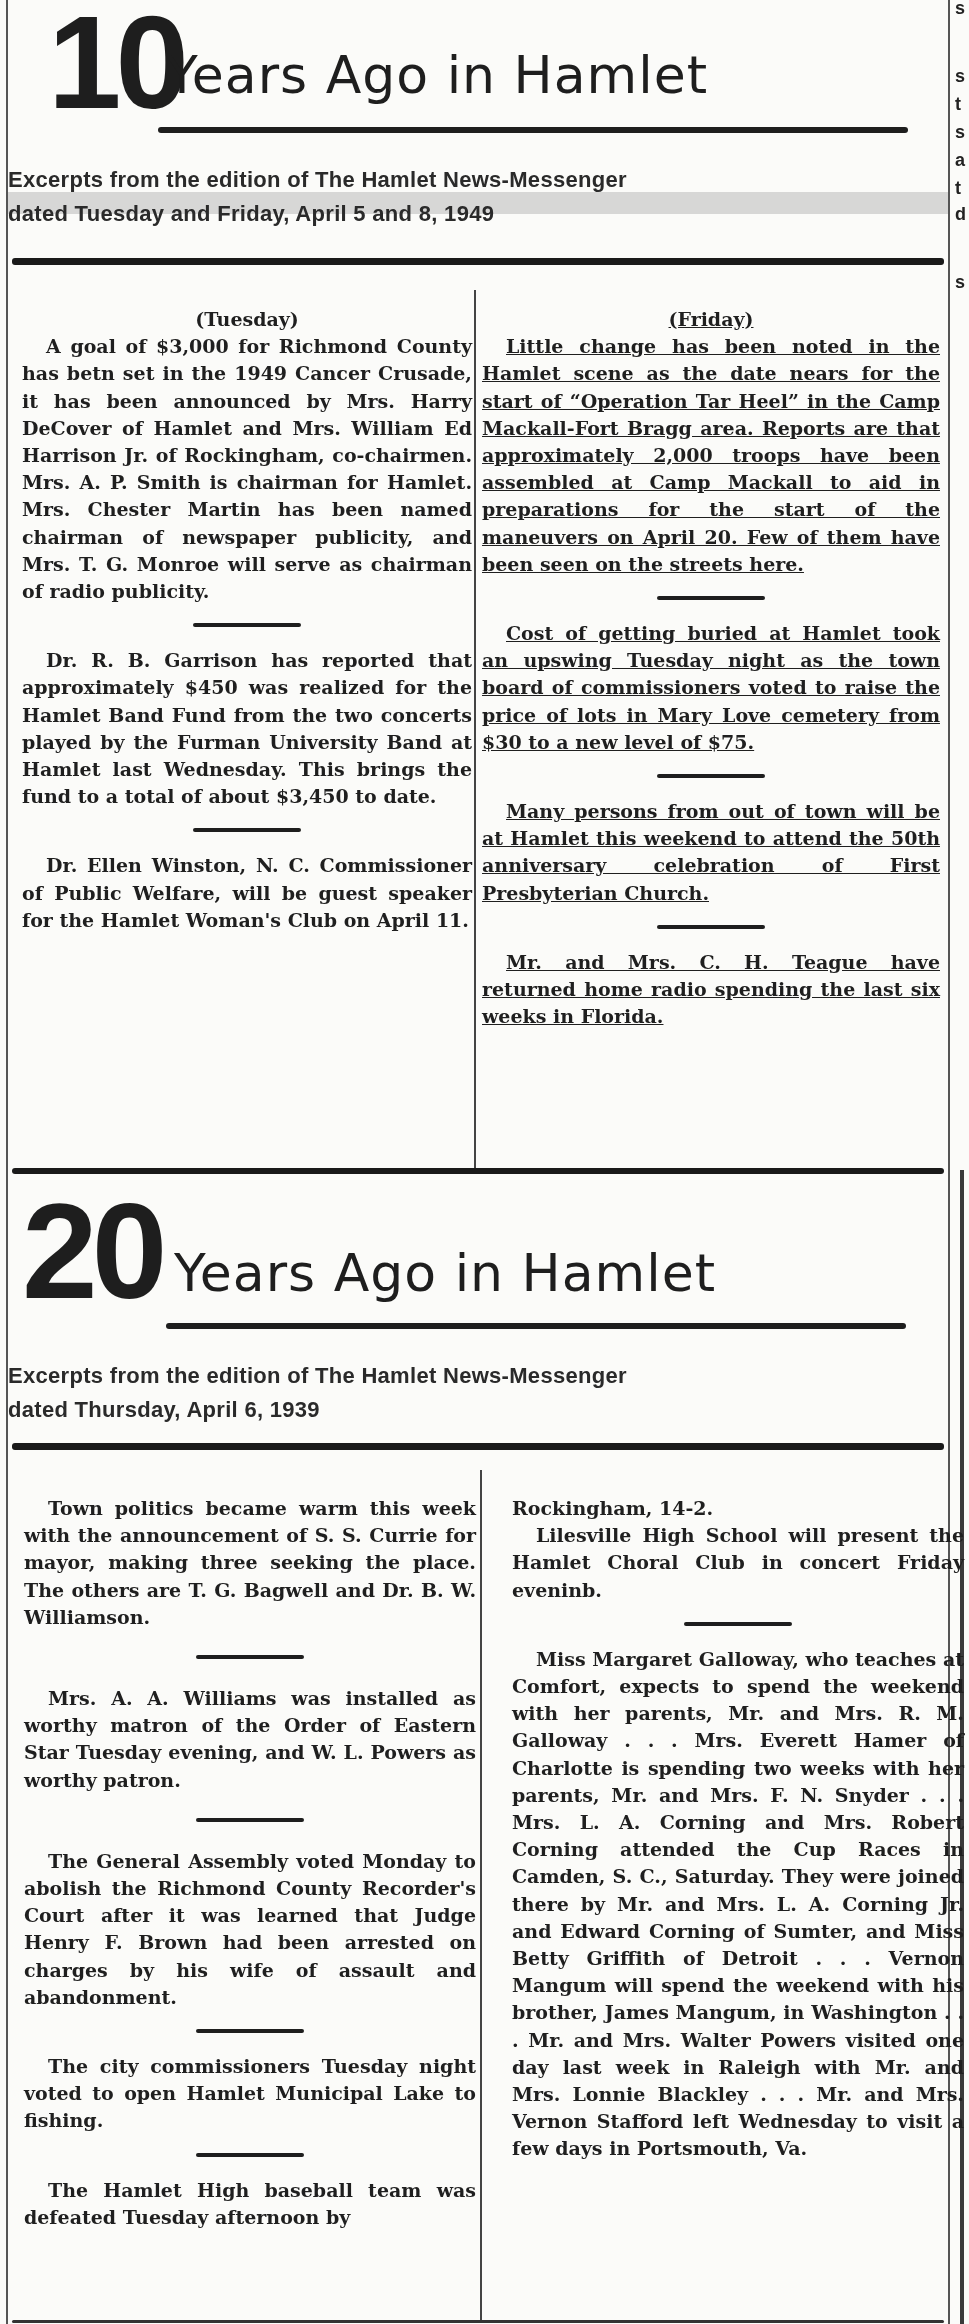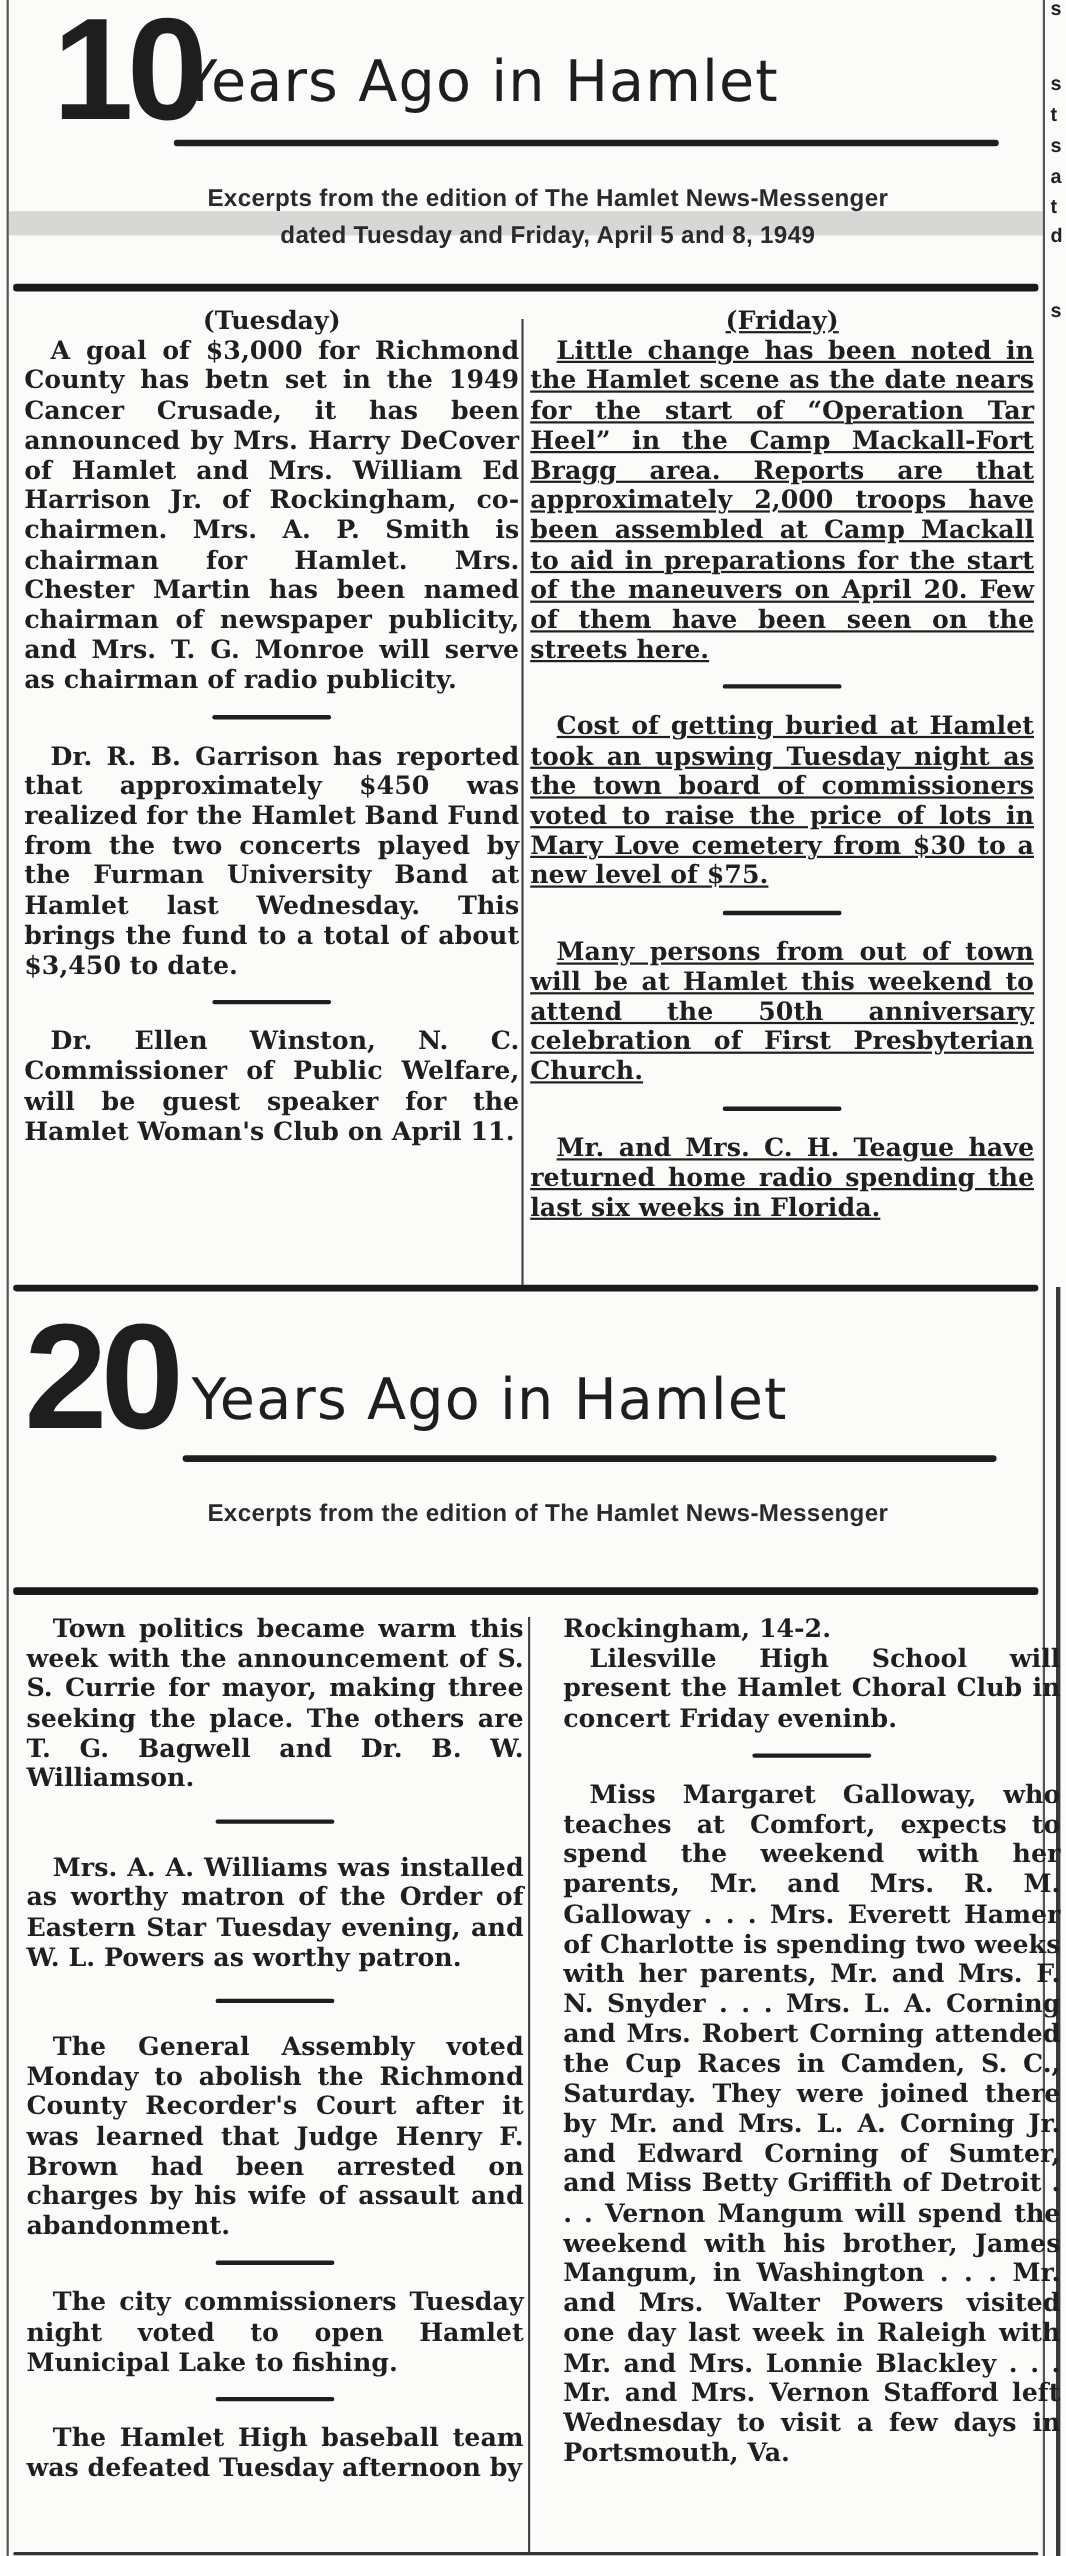--- a/index.html
+++ b/index.html
@@ -11,26 +11,26 @@
   .right-border { position: absolute; left: 948px; top: 0; width: 2px; height: 2324px; background: #555; }
   .right-border2 { position: absolute; left: 960px; top: 1170px; width: 4px; height: 1154px; background: #3a3a3a; }
 
   .edge-frag { position: absolute; left: 955px; width: 14px; font-family: "Liberation Sans", sans-serif; font-weight: bold; font-size: 18px; line-height: 28px; color: #222; overflow: hidden; }
 
   .section { position: absolute; left: 8px; width: 940px; }
 
   .hdr-num { position: absolute; font-family: "Liberation Sans", sans-serif; font-weight: bold; color: #1e1e1e; letter-spacing: -6px; }
   .hdr-title { position: absolute; font-family: "DejaVu Sans", sans-serif; font-weight: normal; color: #1e1e1e; font-size: 52px; letter-spacing: 1px; }
   .hdr-rule { position: absolute; height: 6px; background: #1e1e1e; border-radius: 3px; }
-  .hdr-sub { position: absolute; left: 0; width: 940px; text-align: center; font-family: "Liberation Sans", sans-serif; font-weight: bold; font-size: 22px; line-height: 32px; color: #2a2a2a; letter-spacing: 0.3px; margin-left: 20px; }
+  .hdr-sub { position: absolute; left: 0; width: 940px; font-family: "Liberation Sans", sans-serif; font-weight: bold; font-size: 22px; line-height: 32px; color: #2a2a2a; letter-spacing: 0.3px; }
   .hdr-band { position: absolute; left: 0; width: 940px; height: 22px; background: rgba(150,150,150,0.35); }
 
   .main-rule { position: absolute; left: 4px; width: 932px; height: 7px; background: #1a1a1a; border-radius: 3px; }
 
-  .col { position: absolute; font-size: 23px; line-height: 27.2px; text-align: justify; font-weight: bold; color: #1f1f1f; }
+  .col { position: absolute; font-size: 19px; line-height: 27.2px; text-align: justify; font-weight: bold; color: #1f1f1f; margin-top: 28px; }
   .col p { text-indent: 24px; hyphens: manual; }
   .col .nohang { text-indent: 0; }
   .col-head { text-align: center; font-weight: bold; text-indent: 0 !important; }
   .sep { width: 108px; height: 4px; background: #1e1e1e; margin: 18px auto 20px auto; border-radius: 2px; }
   .col-divider { position: absolute; width: 2px; background: #444; }
 </style>
 </head>
 <body>
 
 <div class="page">
@@ -79,20 +79,21 @@
     </div>
 
     <div class="main-rule" style="top:1168px; height:6px;"></div>
   </div>
 
   <div class="section" style="top:1180px; height:1144px;">
     <div class="hdr-num" style="left:14px; top:-4px; font-size:136px; line-height:150px;">20</div>
     <div class="hdr-title" style="left:166px; top:58px; line-height:70px;">Years Ago in Hamlet</div>
     <div class="hdr-rule" style="left:158px; top:143px; width:740px;"></div>
     <div class="hdr-sub" style="top:180px;">Excerpts from the edition of The Hamlet News-Messenger</div>
+    <div class="hdr-sub" style="top:214px;">dated Thursday, April 6, 1939</div>
     <div class="main-rule" style="top:263px;"></div>
 
     <div class="col-divider" style="left:472px; top:290px; height:850px;"></div>
 
     <div class="col" style="left:16px; top:287px; width:452px;">
       <p>Town politics became warm this week with the announcement of S. S. Currie for mayor, making three seeking the place. The others are T. G. Bagwell and Dr. B. W. Williamson.</p>
       <div class="sep" style="margin-top:24px; margin-bottom:26px;"></div>
       <p>Mrs. A. A. Williams was installed as worthy matron of the Order of Eastern Star Tuesday evening, and W. L. Powers as worthy patron.</p>
       <div class="sep" style="margin-top:24px; margin-bottom:26px;"></div>
       <p>The General Assembly voted Monday to abolish the Richmond County Recorder's Court after it was learned that Judge Henry F. Brown had been arrested on charges by his wife of assault and abandonment.</p>

